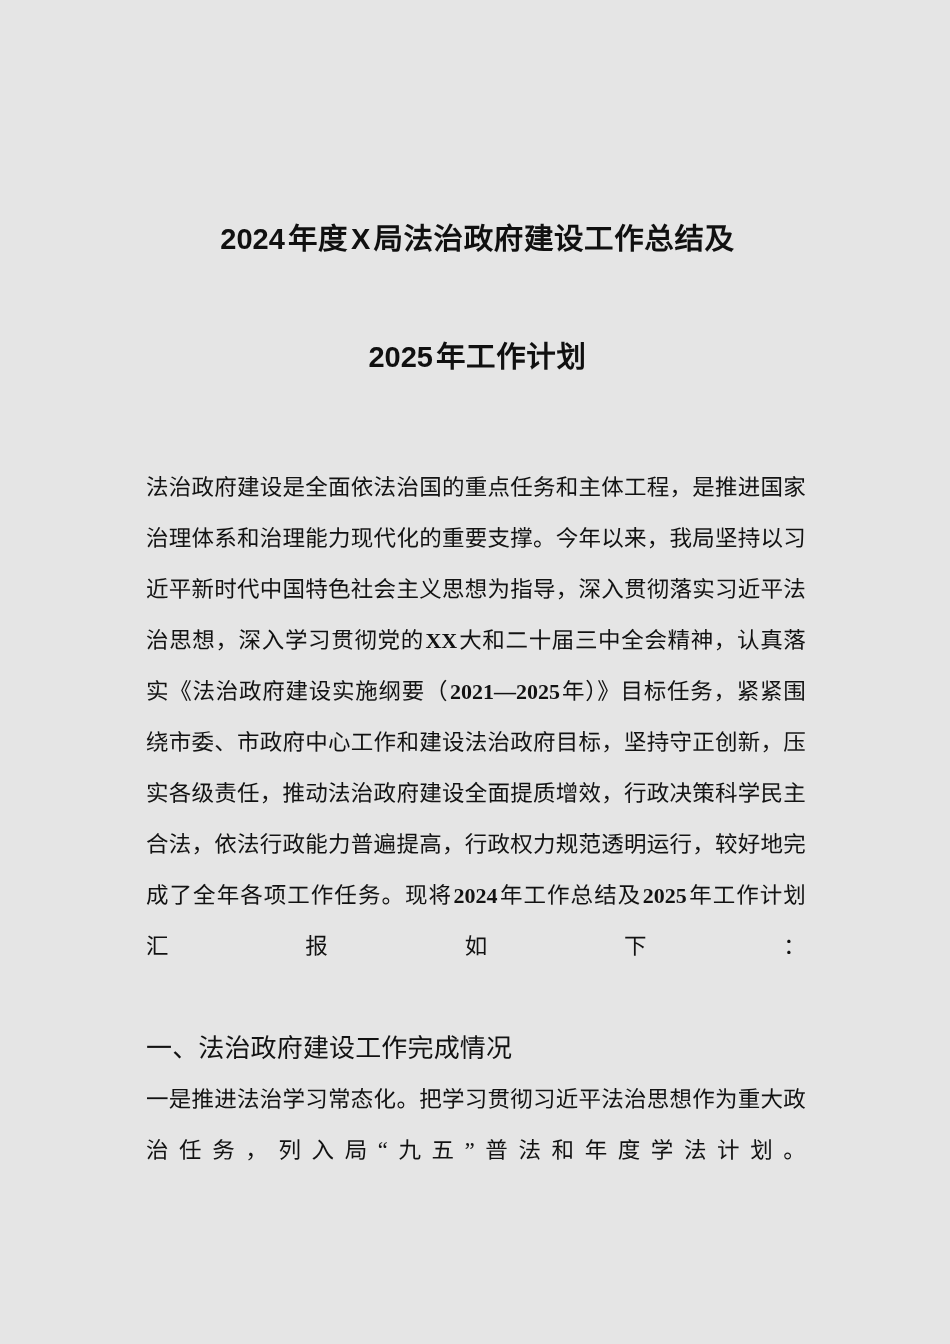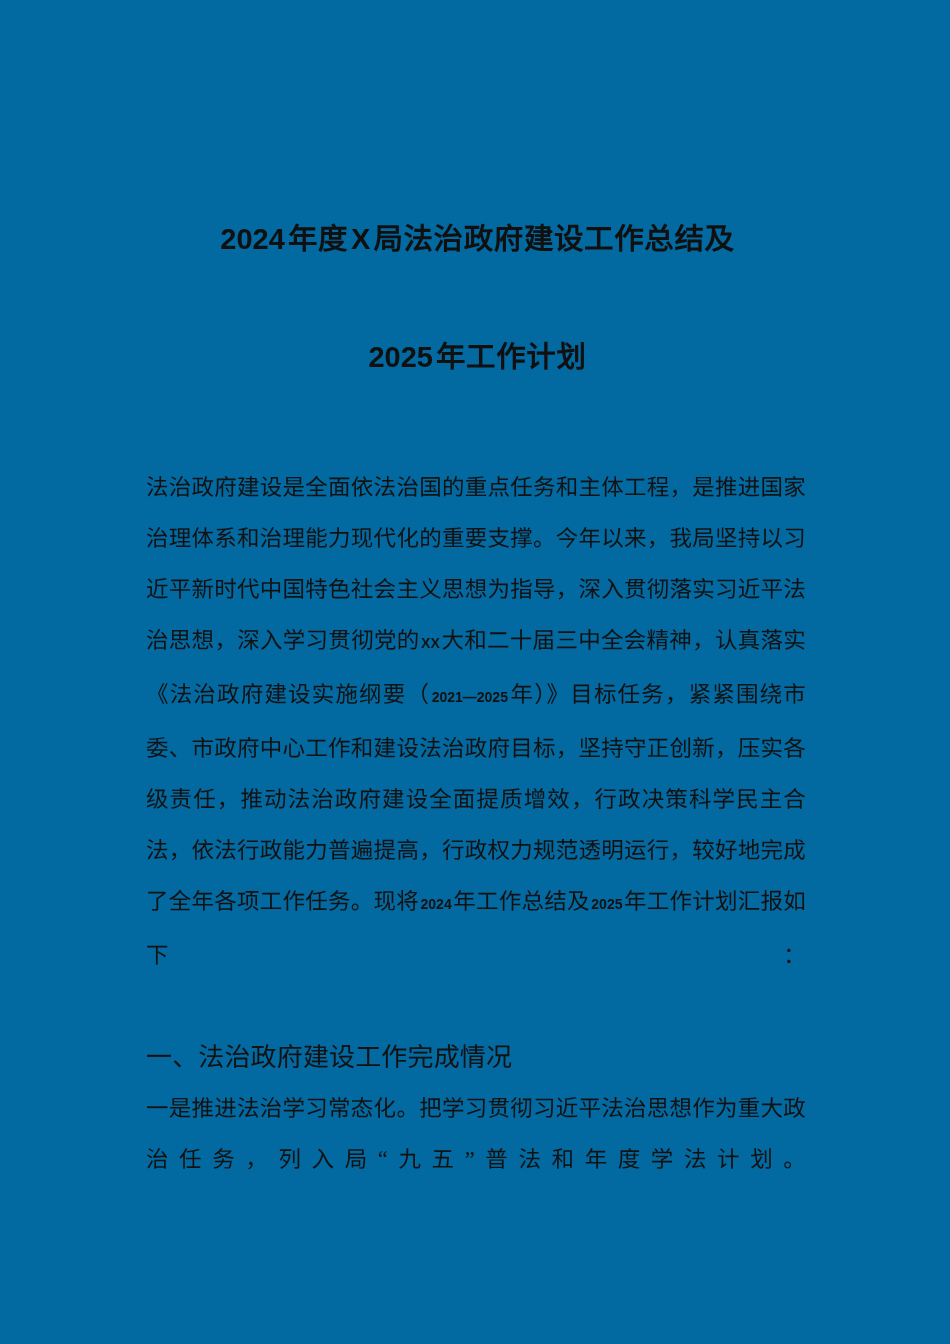--- a/index.html
+++ b/index.html
@@ -6,21 +6,21 @@
   html, body {
     margin: 0;
     padding: 0;
     background: #ffffff;
   }
 
   .page {
     position: relative;
     width: 950px;
     height: 1344px;
-    background: #0369a1;
+    background: #e5e5e5;
     margin: 0 auto;
     overflow: hidden;
     box-sizing: border-box;
   }
 
   
   .content {
     position: absolute;
     left: 146px;
     top: 0;
@@ -85,23 +85,23 @@
     font-size: 26px;
     line-height: 51px;
     color: #121212;
     margin: 0;
     text-align: left;
     letter-spacing: 0.15px;
   }
 
   
   .latin {
-    font-family: Liberation Sans, sans-serif;
+    font-family: Liberation Serif, serif;
     font-weight: bold;
-    font-size: 14px;
+    font-size: 22px;
     letter-spacing: 0;
     padding: 0 1.5px;
   }
   .doc-title .latin {
     font-family: "Liberation Sans", "DejaVu Sans", sans-serif;
     font-weight: bold;
     font-size: 29px;
     padding: 0 3px;
   }
 </style>

